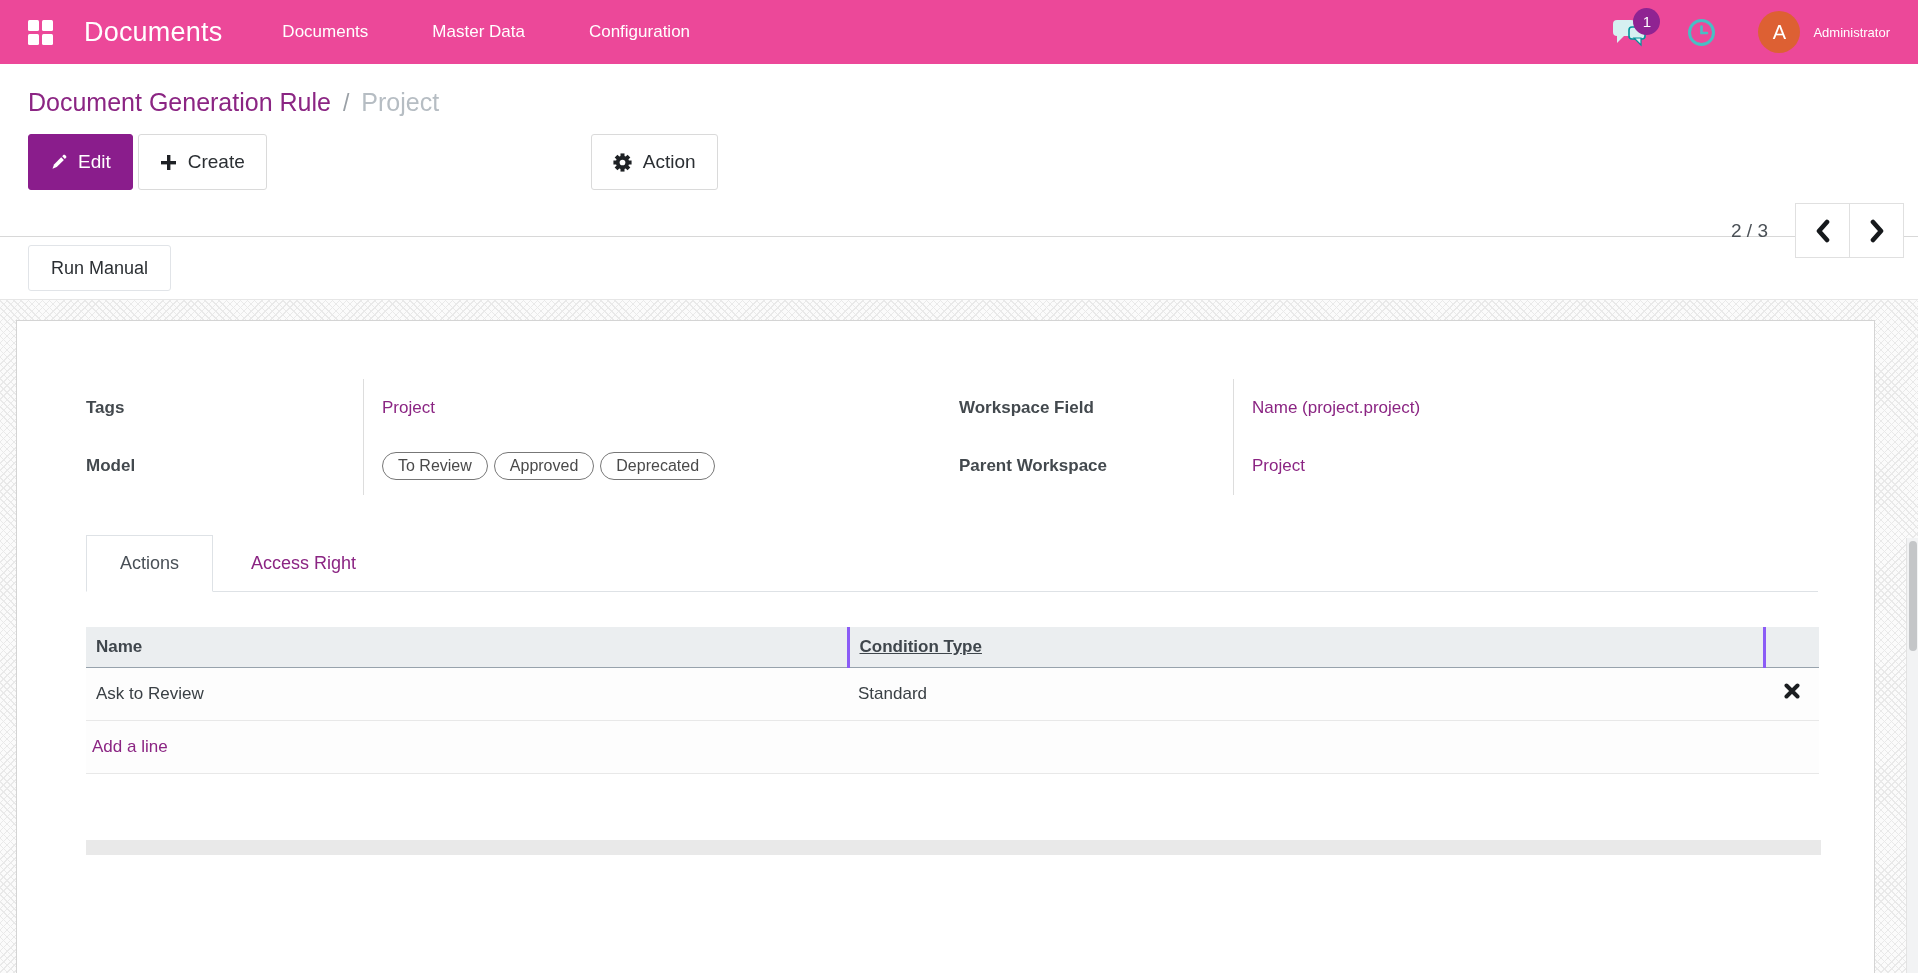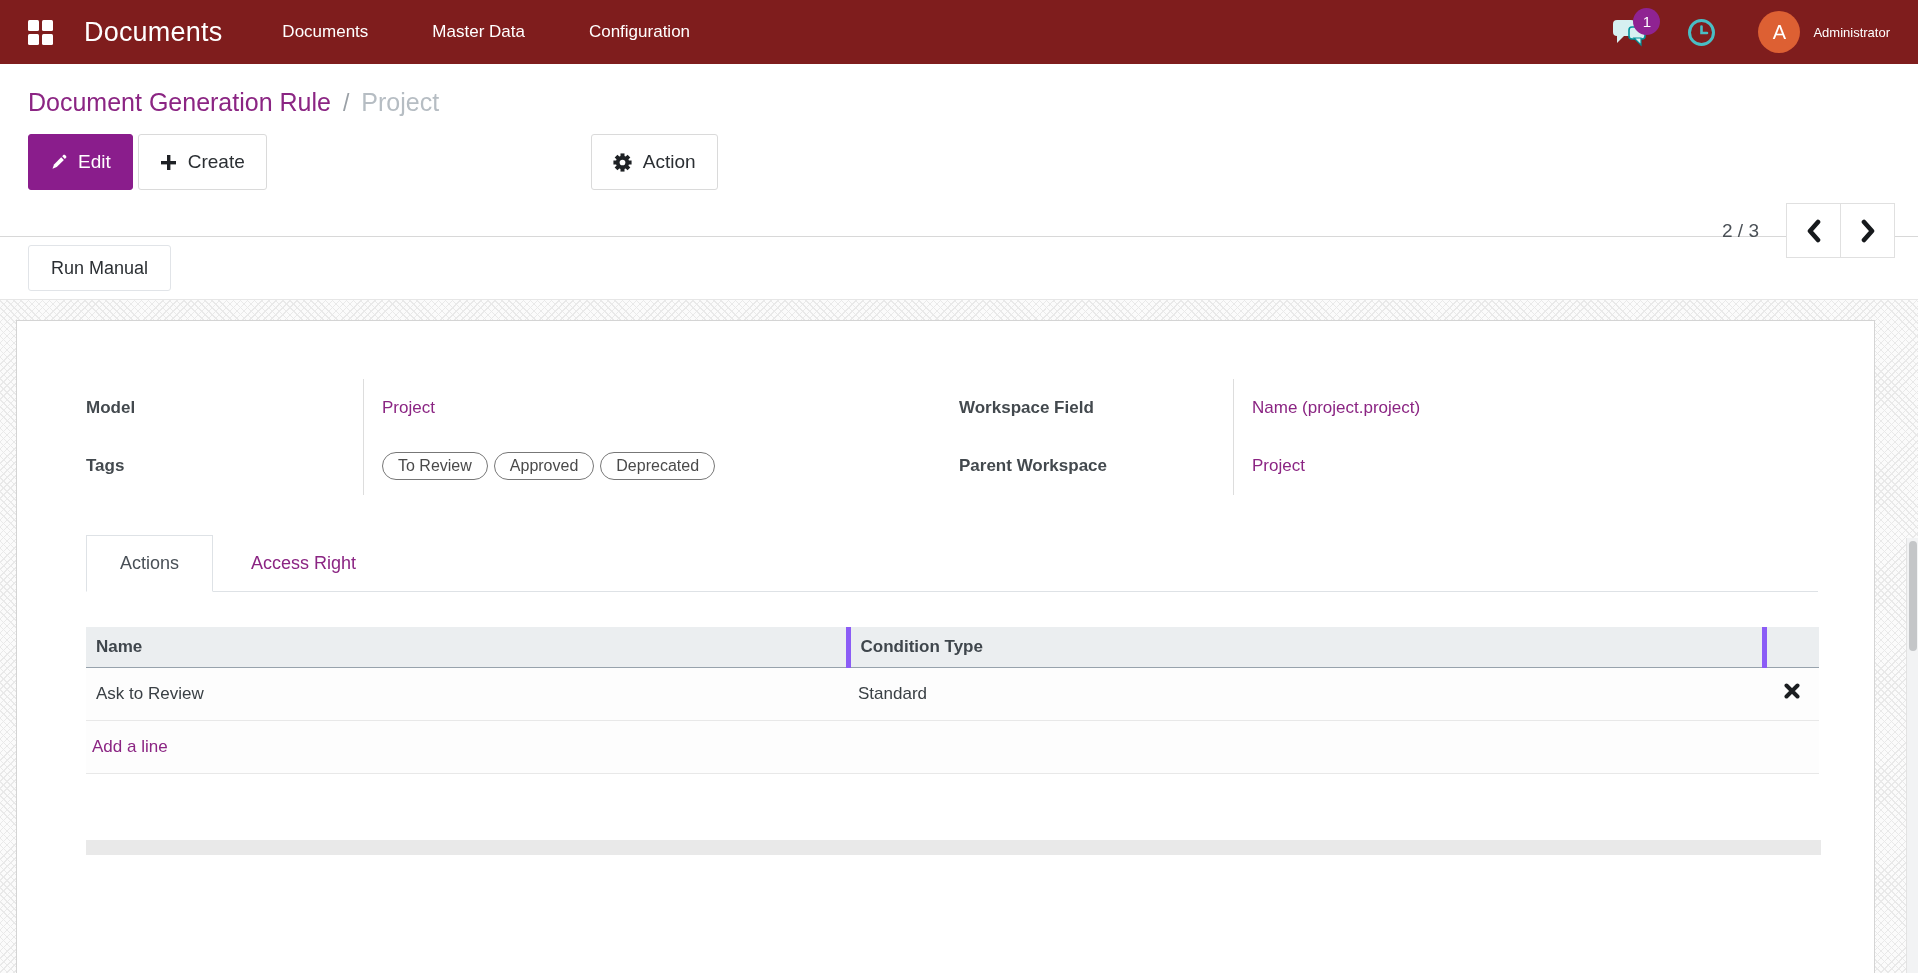--- a/index.html
+++ b/index.html
@@ -1,20 +1,20 @@
 <!DOCTYPE html>
 <html><head>
 <meta charset="utf-8">
 <style>
   * { box-sizing: border-box; margin: 0; padding: 0; }
   html,body { width:1918px; height:973px; overflow:hidden; }
   body { font-family:"Liberation Sans", sans-serif; background:#fff; color:#495057; }
 
   
-  .navbar { height:64px; background:#7f1d1d; display:flex; align-items:center; color:#fff; position:relative; }
+  .navbar { height:64px; background:#ec4899; display:flex; align-items:center; color:#fff; position:relative; }
   .apps-btn { margin-left:26px; width:28px; height:28px; display:flex; align-items:center; justify-content:center; cursor:pointer; }
   .app-title { margin-left:30px; font-size:27px; font-weight:500; letter-spacing:.2px; cursor:pointer; }
   .nav-menu { display:flex; margin-left:28px; height:64px; }
   .nav-item { padding:0 32px; display:flex; align-items:center; font-size:17px; cursor:pointer; }
   .nav-right { margin-left:auto; display:flex; align-items:center; padding-right:28px; }
   .systray-msg { position:relative; width:46px; height:40px; display:flex; align-items:center; cursor:pointer; }
   .badge { position:absolute; top:-4px; right:-2px; width:27px; height:27px; border-radius:50%; background:#8F2392;
            color:#fff; font-size:15px; display:flex; align-items:center; justify-content:center; }
   .systray-clock { margin-left:26px; width:34px; height:34px; display:flex; align-items:center; justify-content:center; cursor:pointer; }
   .user-menu { display:flex; align-items:center; margin-left:40px; cursor:pointer; }
@@ -28,21 +28,21 @@
   .breadcrumb .bc-parent { color:#8B2583; cursor:pointer; }
   .breadcrumb .bc-sep { color:#9aa0a6; font-size:23px; }
   .breadcrumb .bc-current { color:#b6bdc3; }
   .cp-buttons { margin-top:17px; display:flex; align-items:center; }
   .btn { height:56px; display:inline-flex; align-items:center; gap:11px; padding:0 21px; font-size:19px;
          background:#fff; border:1px solid #dadada; color:#2b2f33; border-radius:3px; cursor:pointer;
          font-family:"Liberation Sans", sans-serif; }
   .btn-primary { background:#8A1D8C; border-color:#8A1D8C; color:#fff; }
   .btn-create { margin-left:5px; }
   .btn-action { margin-left:324px; }
-  .pager { position:absolute; right:23px; top:139px; display:flex; align-items:center; }
+  .pager { position:absolute; right:14px; top:139px; display:flex; align-items:center; }
   .pager-value { font-size:19px; color:#4a5056; margin-right:27px; }
   .pager-btn { width:55px; height:55px; background:#fff; border:1px solid #e0e0e0; display:flex; align-items:center;
                justify-content:center; cursor:pointer; }
   .pager-btn + .pager-btn { margin-left:-1px; }
 
   
   .statusbar { height:63px; background:#fff; border-bottom:1px solid #e6e6e6; display:flex; align-items:center; padding-left:28px; }
   .btn-run { height:46px; font-size:18px; border:1px solid #e1e4e8; padding:0 22px; border-radius:3px; }
 
   
@@ -68,21 +68,21 @@
   
   .notebook-tabs { margin-top:40px; display:flex; border-bottom:1px solid #dee2e6; height:57px; }
   .tab { display:flex; align-items:center; padding:0 33px; font-size:18px; cursor:pointer; }
   .tab.active { background:#fff; border:1px solid #dee2e6; border-bottom:1px solid #fff; margin-bottom:-1px; color:#495057; }
   .tab.inactive { color:#8B2583; padding:0 38px; }
 
   
   .o-list { margin-top:35px; width:1733px; border-collapse:collapse; table-layout:fixed; }
   .o-list thead th { background:#ebeef0; height:40px; text-align:left; font-size:17px; color:#3f464c;
                      padding:0 10px; border-bottom:1px solid #97a2ac; font-weight:bold; cursor:pointer; }
-  .o-list thead th + th { border-left:5px solid #8b5cf6; }
+  .o-list thead th + th { border-left:3px solid #8b5cf6;text-decoration:underline; }
   .col-name { width:762px; } .col-cond { width:916px; } .col-del { width:55px; }
   .o-list tbody td { height:53px; font-size:17px; color:#3a4045; padding:0 10px; background:#fdfdfd;
                      border-bottom:1px solid #e8e8e8; }
   .o-list tbody tr { cursor:pointer; }
   .del-cell { text-align:center; }
   .del-btn { display:inline-flex; cursor:pointer; }
   .add-line { color:#8B2583; cursor:pointer; font-size:17px; }
   .add-line-cell { padding-left:6px !important; }
 
   .empty-strip { margin-top:66px; width:1735px; height:15px; background:#e9e9e9; }
@@ -192,22 +192,22 @@
   </button>
 </section>
 
 <main class="content">
   <div class="sheet">
 
     <div class="form-groups">
 
       <div class="o-group">
         <div class="lbl-col">
+          <div class="f-label">Tags</div>
           <div class="f-label">Model</div>
-          <div class="f-label">Tags</div>
         </div>
         <div class="val-col">
           <div class="f-value">
             <span class="link-value">Project</span>
           </div>
           <div class="f-value">
             <span class="tag-list">
               <span class="tag">To Review</span>
               <span class="tag">Approved</span>
               <span class="tag">Deprecated</span>

